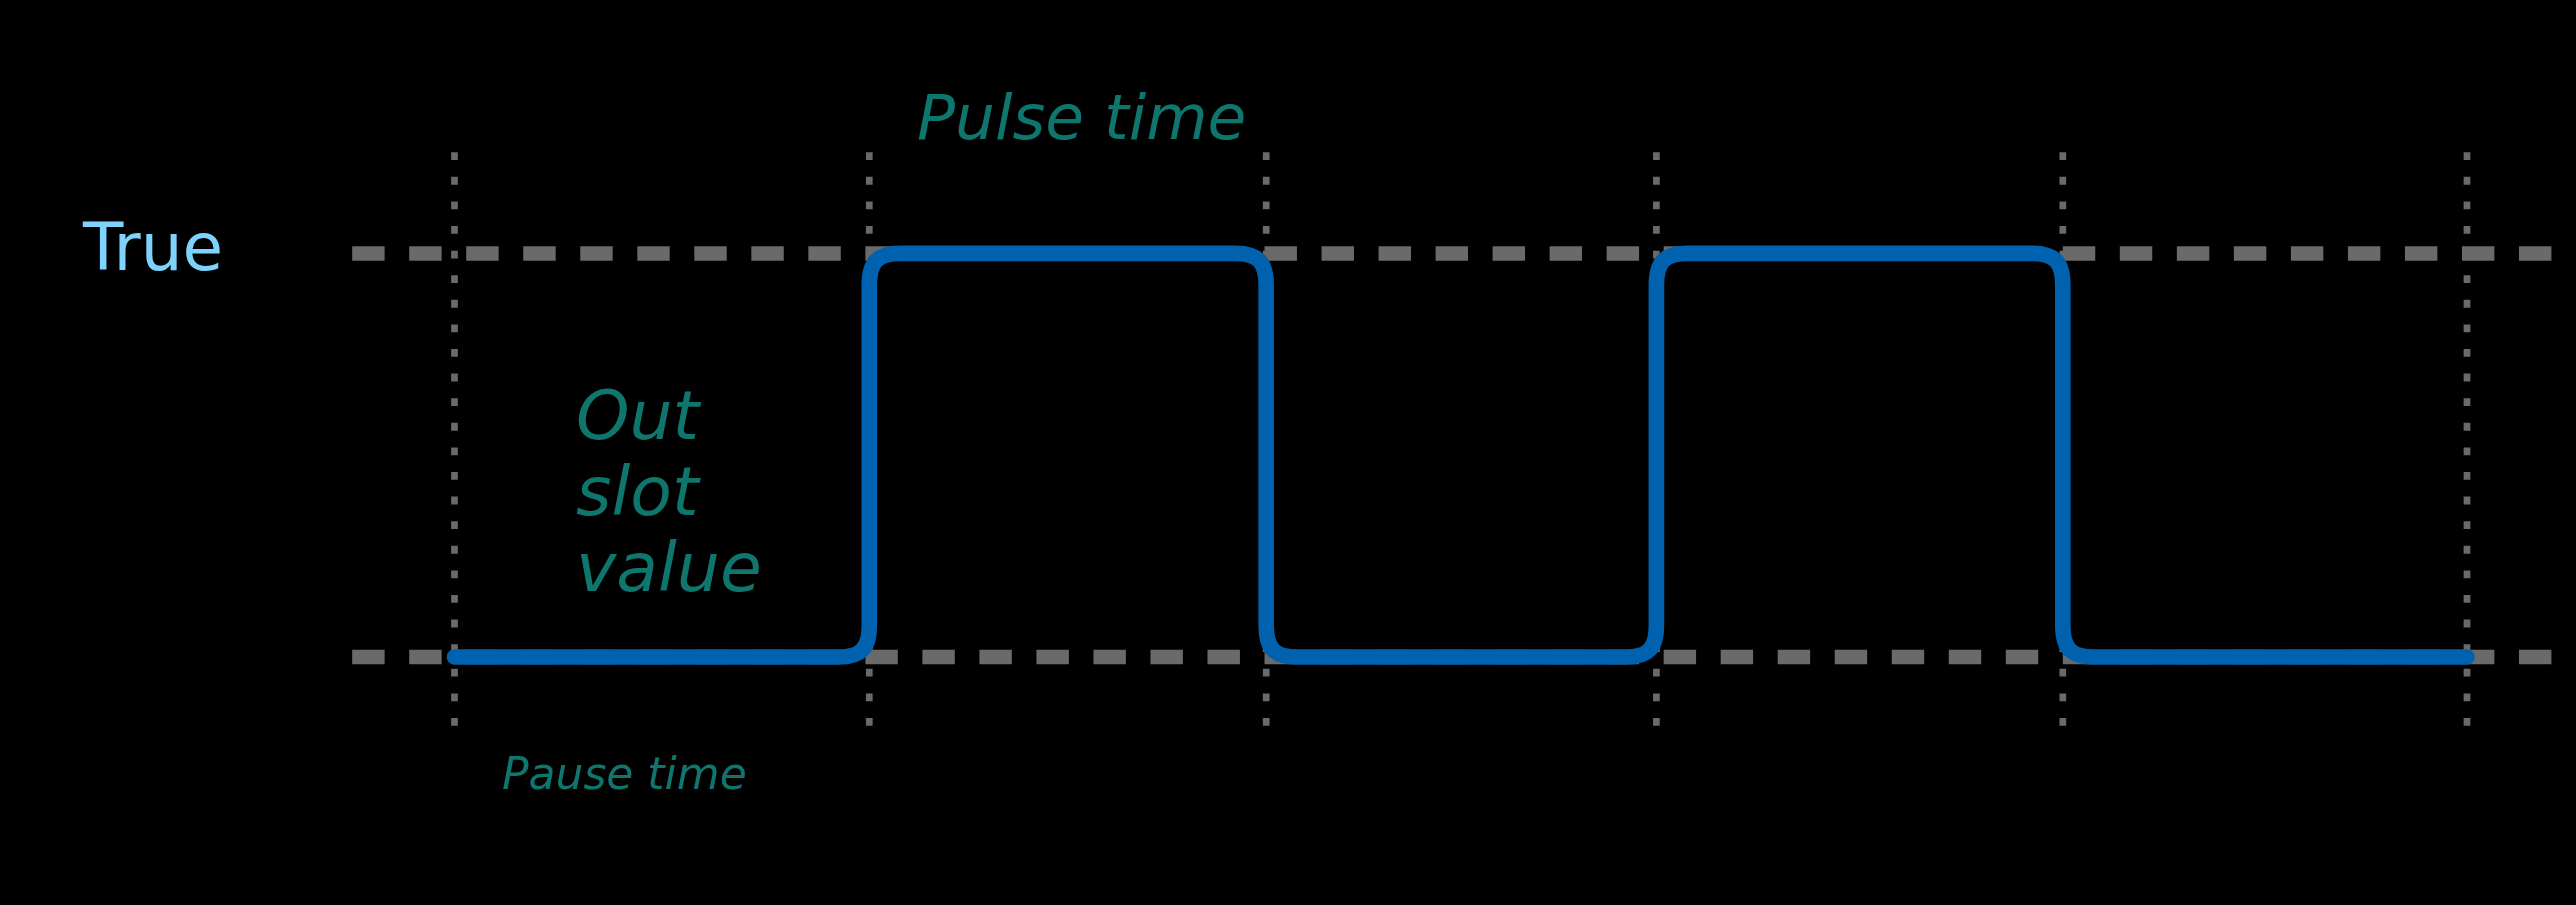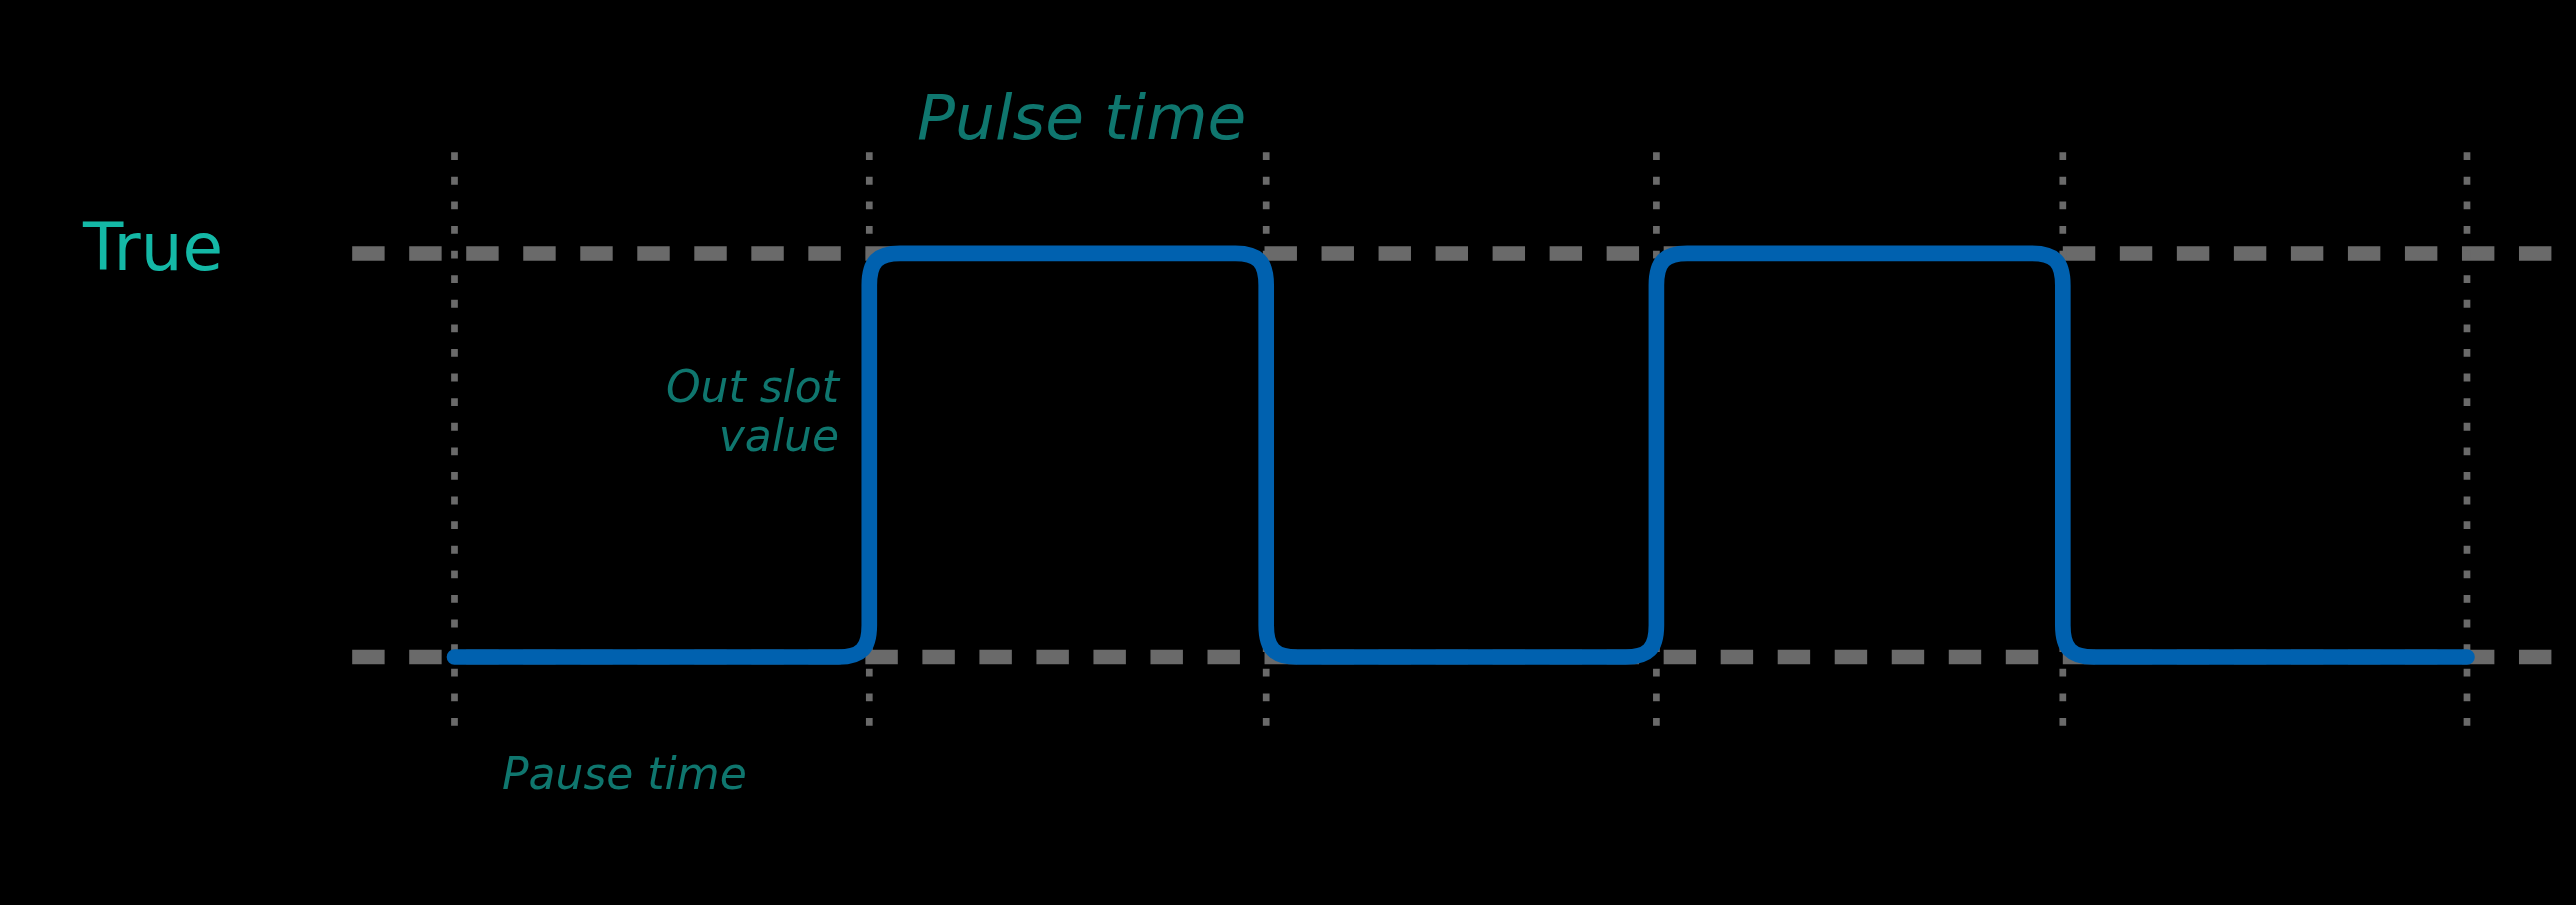--- a/index.html
+++ b/index.html
@@ -23,21 +23,21 @@
   #plot-svg {
     position: absolute;
     left: 0;
     top: 0;
     width: 2576px;
     height: 906px;
     display: block;
   }
   .axis-label {
     position: absolute;
-    color: #14b8a6;
+    color: #7dd3fc;
     font-family: "DejaVu Sans", sans-serif;
     font-weight: 400;
     white-space: nowrap;
     line-height: 1.0;
   }
   .annot-label {
     position: absolute;
     color: #0f766e;
     font-family: "DejaVu Sans", sans-serif;
     font-weight: 400;
@@ -55,24 +55,23 @@
     top: 619px;
     font-size: 66px;
   }
   #label-pulse-time {
     left: 917px;
     top: 83px;
     font-size: 63px;
   }
   #label-out-slot-value {
     left: 576px;
-    top: 362px;
+    top: 378px;
     width: 263px;
-    text-align: right;
-    font-size: 44px;
+    font-size: 68px;
     white-space: normal;
   }
   #label-pause-time {
     left: 502px;
     top: 749px;
     font-size: 44px;
   }
 </style>
 </head>
 <body>

